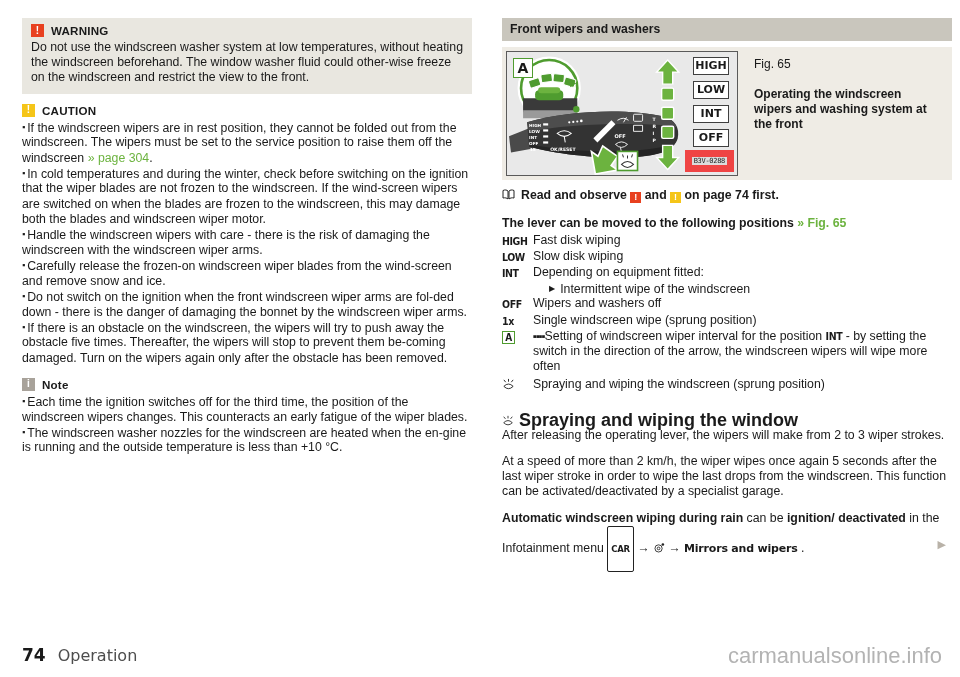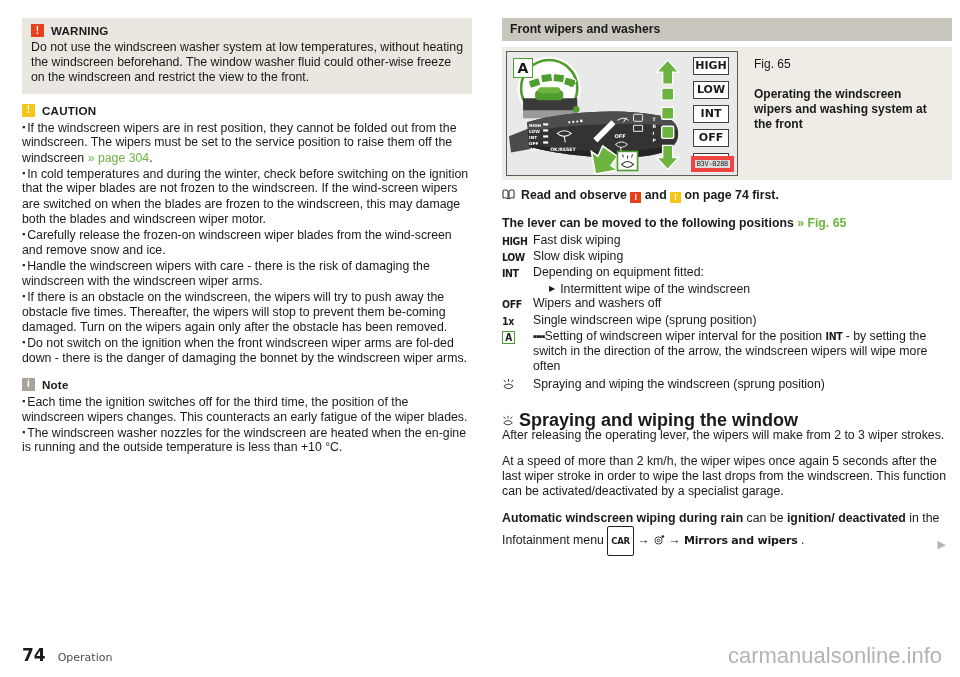--- a/index.html
+++ b/index.html
@@ -224,21 +224,21 @@
     font-weight: bold;
     line-height: 15.2px;
   }
   .gap { margin-top: 11px; }
 
   .menu-chip {
     display: inline-flex;
     align-items: center;
     justify-content: center;
     height: 12px;
-    padding: 8px 3px;
+    padding: 16px 3px;
     border: 1.2px solid #222;
     border-radius: 2px;
     font-family: "DejaVu Sans", sans-serif;
     font-size: 8.5px;
     font-weight: bold;
     letter-spacing: -0.3px;
     vertical-align: 0px;
     line-height: 1;
   }
   .menu-path {
@@ -264,41 +264,41 @@
     display: flex;
     align-items: baseline;
     gap: 12px;
   }
   .pagenum {
     font-size: 17px;
     font-weight: bold;
     font-family: "DejaVu Sans", sans-serif;
   }
   .chaptername {
-    font-size: 11px;
+    font-size: 16px;
     color: #4d4d4d;
     font-family: "DejaVu Sans", sans-serif;
   }
   .watermark {
     position: absolute;
     right: 18px;
     bottom: 8px;
     font-size: 22px;
     color: #b3b3b3;
     font-family: "Liberation Sans", sans-serif;
   }
 
   
   .illus { position: absolute; inset: 0; }
   .imgid {
     position: absolute;
     right: 3px;
     bottom: 3px;
     background: #dcdcdc;
-    border: 4px solid #ef4444;
+    border: 7px solid #ef4444;
     font-family: "DejaVu Sans Mono", monospace;
     font-size: 7px;
     padding: 0 2px;
     letter-spacing: -0.3px;
     color: #222;
   }
   .chip {
     position: absolute;
     background: #ffffff;
     border: 1.4px solid #3f3f3f;
@@ -345,27 +345,27 @@
       <div class="caution-block">
         <div class="notice-head">
           <span class="badge caution">!</span>
           <span class="notice-title">CAUTION</span>
         </div>
 
         <div class="bullet-line"><span class="sq">▪</span><span>If the windscreen wipers are in rest position, they cannot be folded out from the windscreen. The wipers must be set to the service position to raise them off the windscreen </span><span class="xref">» page 304</span><span>.</span></div>
 
         <div class="bullet-line"><span class="sq">▪</span><span>In cold temperatures and during the winter, check before switching on the ignition that the wiper blades are not frozen to the windscreen. If the wind-screen wipers are switched on when the blades are frozen to the windscreen, this may damage both the blades and windscreen wiper motor.</span></div>
 
+        <div class="bullet-line"><span class="sq">▪</span><span>Handle the windscreen wipers with care - there is the risk of damaging the windscreen with the windscreen wiper arms.</span></div>
+
         <div class="bullet-line"><span class="sq">▪</span><span>Carefully release the frozen-on windscreen wiper blades from the wind-screen and remove snow and ice.</span></div>
 
-        <div class="bullet-line"><span class="sq">▪</span><span>Handle the windscreen wipers with care - there is the risk of damaging the windscreen with the windscreen wiper arms.</span></div>
+        <div class="bullet-line"><span class="sq">▪</span><span>Do not switch on the ignition when the front windscreen wiper arms are fol-ded down - there is the danger of damaging the bonnet by the windscreen wiper arms.</span></div>
 
         <div class="bullet-line"><span class="sq">▪</span><span>If there is an obstacle on the windscreen, the wipers will try to push away the obstacle five times. Thereafter, the wipers will stop to prevent them be-coming damaged. Turn on the wipers again only after the obstacle has been removed.</span></div>
-
-        <div class="bullet-line"><span class="sq">▪</span><span>Do not switch on the ignition when the front windscreen wiper arms are fol-ded down - there is the danger of damaging the bonnet by the windscreen wiper arms.</span></div>
       </div>
 
       <div class="note-block">
         <div class="notice-head">
           <span class="badge note">i</span>
           <span class="notice-title">Note</span>
         </div>
 
         <div class="bullet-line"><span class="sq">▪</span><span>Each time the ignition switches off for the third time, the position of the windscreen wipers changes. This counteracts an early fatigue of the wiper blades.</span></div>
 

